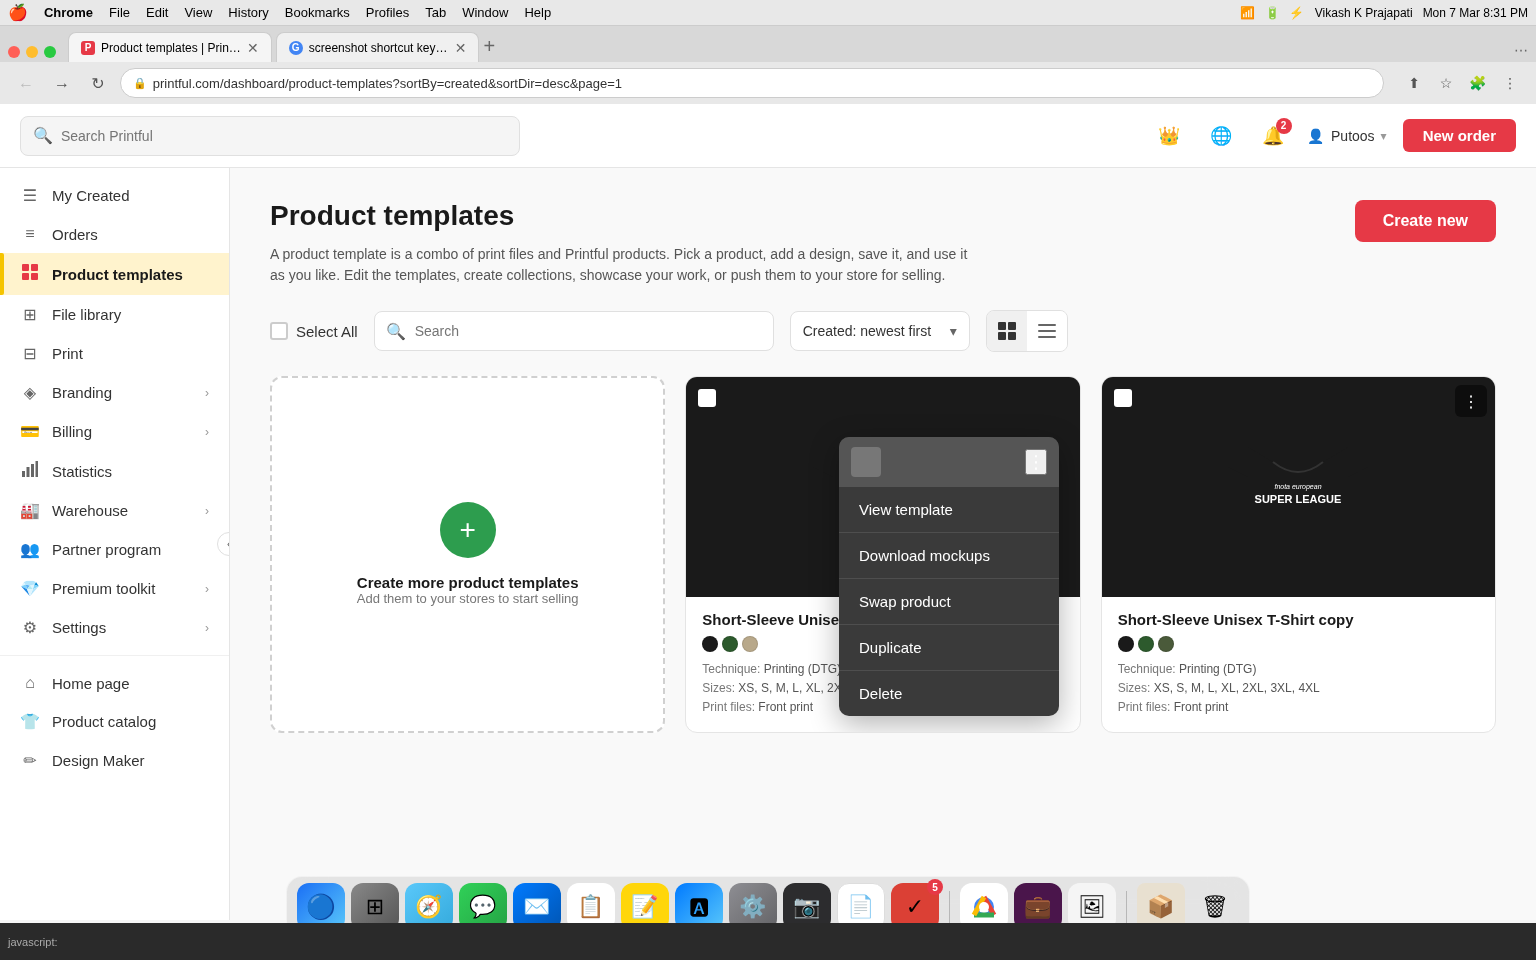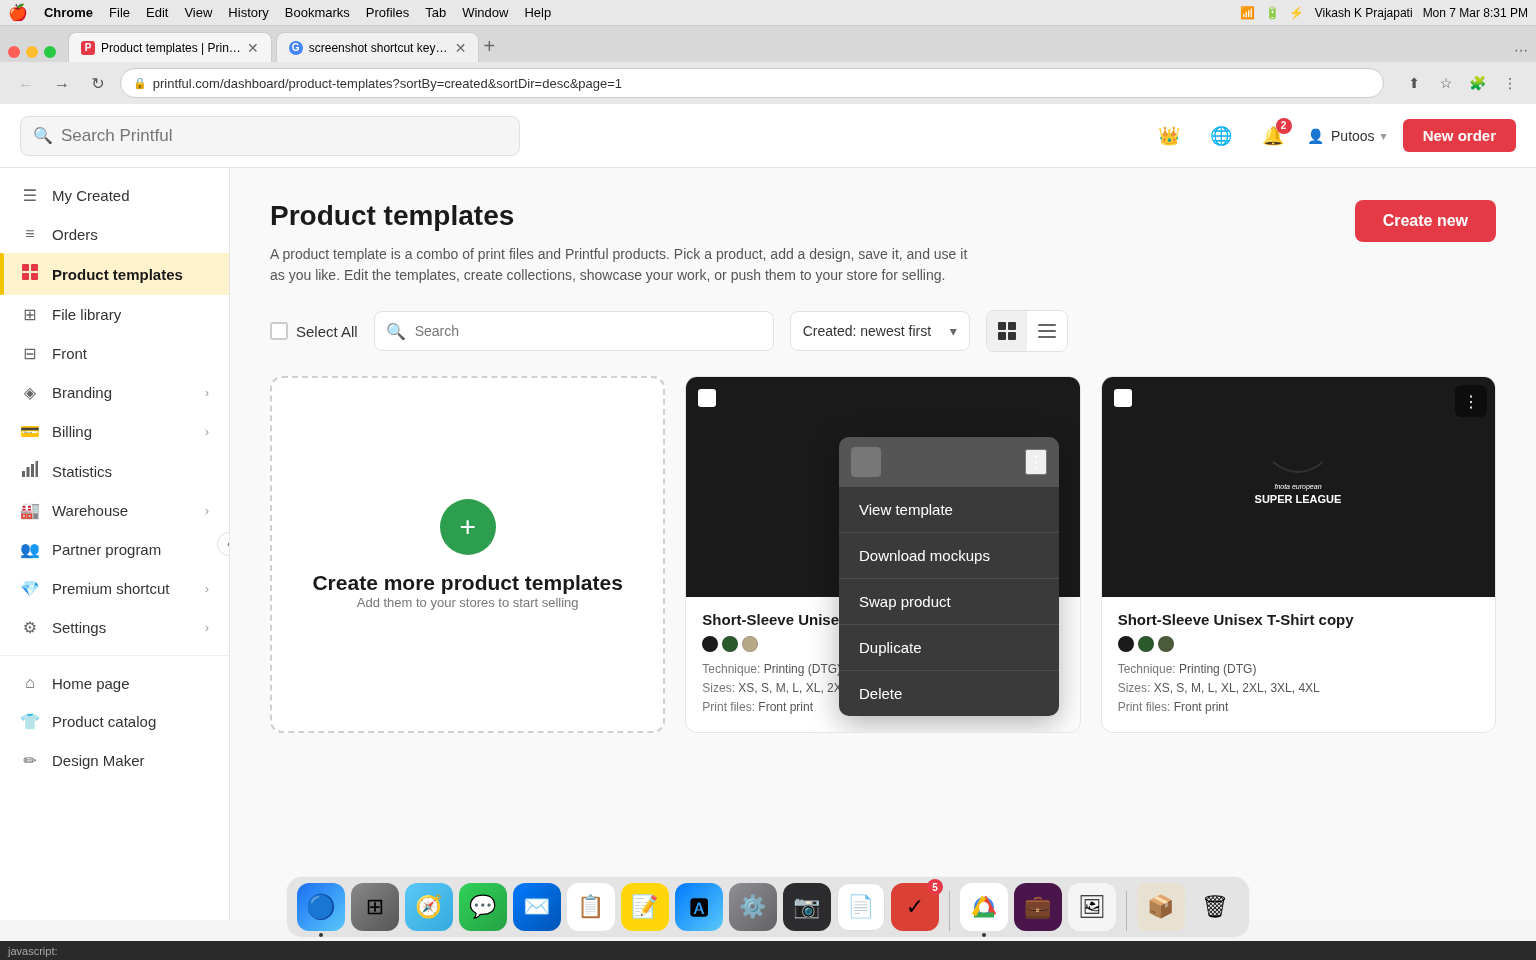--- a/index.html
+++ b/index.html
@@ -392,21 +392,21 @@
       background: #2d9d4e;
       border-radius: 50%;
       display: flex; align-items: center; justify-content: center;
       font-size: 32px;
       color: white;
       margin-bottom: 16px;
       border: none;
       cursor: pointer;
     }
     .create-more-title {
-      font-size: 21px;
+      font-size: 15px;
       font-weight: 700;
       color: #1a1a1a;
       text-align: left;
     }
     .create-more-desc {
       font-size: 13px;
       color: #777;
       text-align: center;
     }
 
@@ -506,21 +506,21 @@
       font-size: 15px;
       cursor: pointer;
       border-bottom: 1px solid rgba(255,255,255,0.1);
     }
     .context-menu-item:last-child { border-bottom: none; }
 
     
     .status-bar {
       position: fixed;
       bottom: 0; left: 0; right: 0;
-      height: 19px;
+      height: 37px;
       background: #2a2a2a;
       display: flex;
       align-items: center;
       padding: 0 8px;
       font-size: 11px;
       color: #aaa;
       z-index: 1000;
     }
 
     
@@ -625,21 +625,21 @@
       <button class="browser-action-btn">⋮</button>
     </div>
   </div>
 </div>
 
 <div class="app-container">
 
   <div class="app-header">
     <div class="header-search">
       <span style="color:#999;font-size:16px;">🔍</span>
-      <input type="text" style="background: none; border: none; outline: none; font-size: 17px; flex: 1 1 0%; color: rgb(51, 51, 51);" placeholder="Search Printful">
+      <input type="text" style="background: none; border: none; outline: none; font-size: 14px; flex: 1 1 0%; color: rgb(51, 51, 51);" placeholder="Search Printful">
     </div>
     <div class="header-right">
       <button class="header-icon-btn">👑</button>
       <button class="header-icon-btn">🌐</button>
       <button class="header-icon-btn">
         🔔
         <span class="badge">2</span>
       </button>
       <div class="user-area">
         <span>👤</span>
@@ -673,21 +673,21 @@
           </svg>
         </span>
         <span>Product templates</span>
       </div>
       <div class="sidebar-item">
         <span class="item-icon">⊞</span>
         <span>File library</span>
       </div>
       <div class="sidebar-item">
         <span class="item-icon">⊟</span>
-        <span>Front</span>
+        <span>Print</span>
       </div>
       <div class="sidebar-item">
         <span class="item-icon">◈</span>
         <span>Branding</span>
         <span class="chevron">›</span>
       </div>
       <div class="sidebar-item">
         <span class="item-icon">💳</span>
         <span>Billing</span>
         <span class="chevron">›</span>
@@ -707,21 +707,21 @@
         <span class="item-icon">🏭</span>
         <span>Warehouse</span>
         <span class="chevron">›</span>
       </div>
       <div class="sidebar-item">
         <span class="item-icon">👥</span>
         <span>Partner program</span>
       </div>
       <div class="sidebar-item">
         <span class="item-icon">💎</span>
-        <span>Premium shortcut</span>
+        <span>Premium toolkit</span>
         <span class="chevron">›</span>
       </div>
       <div class="sidebar-item">
         <span class="item-icon">⚙</span>
         <span>Settings</span>
         <span class="chevron">›</span>
       </div>
 
       <div class="sidebar-divider"></div>
 

